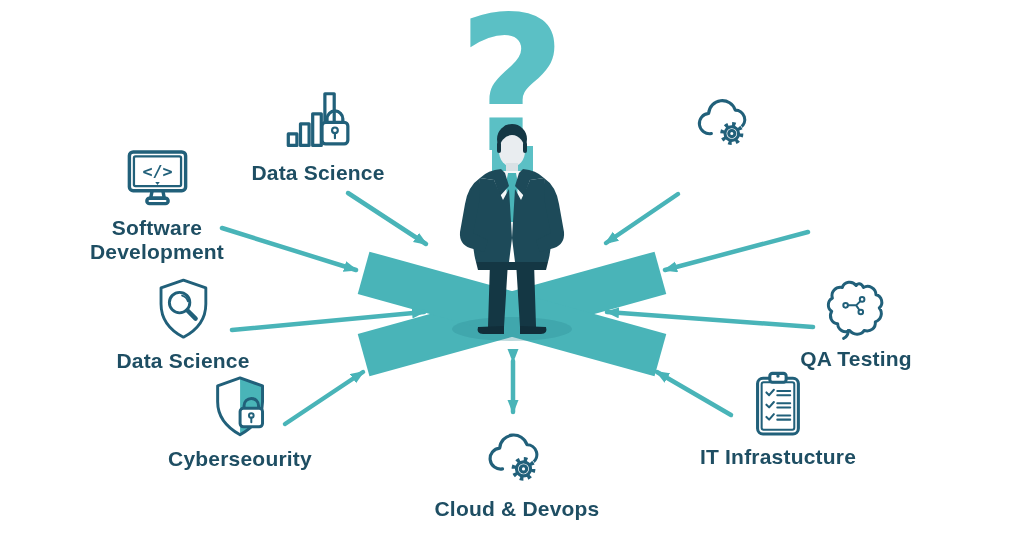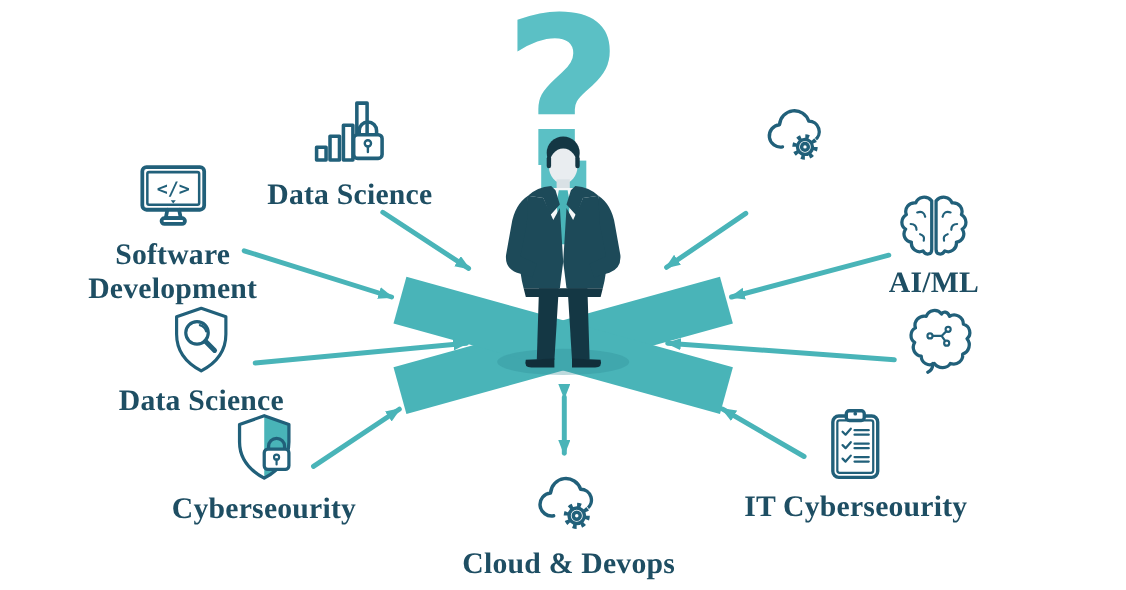--- a/index.html
+++ b/index.html
@@ -5,22 +5,22 @@
   html,body{margin:0;padding:0;background:#fff;}
   .canvas{position:relative;width:1024px;height:536px;background:#ffffff;overflow:hidden;
           font-family:"Liberation Sans",sans-serif;}
   .stage{position:absolute;left:0;top:0;width:1024px;height:536px;}
   .teal-fill{fill:var(--teal,#49b4b8);}
   .qm{fill:var(--teal-light,#5bc0c5);font-family:"DejaVu Sans",sans-serif;font-weight:bold;}
   .arrow{stroke:var(--teal,#49b4b8);stroke-width:4.5;fill:none;stroke-linecap:round;}
   
   .node{position:absolute;transform:translateX(-50%);display:flex;flex-direction:column;
         align-items:center;gap:7px;text-align:center;z-index:3;}
-  .node .label{font-weight:700;font-size:27px;color:var(--text-dark,#1e4e63);
-               line-height:1.14;white-space:nowrap;letter-spacing:.2px;font-family:Liberation Serif, serif;}
+  .node .label{font-weight:700;font-size:21px;color:var(--text-dark,#1e4e63);
+               line-height:1.14;white-space:nowrap;letter-spacing:.2px;}
   .node .label.wrap{white-space:normal;max-width:175px;text-align:center;}
   .icon{display:block;color:var(--icon-stroke,#21607a);}
   .icon svg{display:block;}
   .icon svg .ln{fill:none;stroke:currentColor;stroke-width:4.5;stroke-linecap:round;stroke-linejoin:round;}
   .icon svg .ln3{fill:none;stroke:currentColor;stroke-width:3;stroke-linecap:round;stroke-linejoin:round;}
   .icon svg .fillc{fill:currentColor;stroke:none;}
   .icon svg .wfill{fill:#ffffff;}
   .icon svg text{fill:currentColor;font-family:"DejaVu Sans Mono",monospace;font-weight:bold;}
   
   .suit{fill:#1d4a59;} .suit-dark{fill:#143744;} .shoe{fill:#112e3a;}
@@ -124,67 +124,51 @@
       <svg width="68" height="64" viewBox="0 0 100 94">
         <path class="ln" d="M30,64 a15,15 0 1 1 -4,-29.7 a20,20 0 0 1 39,-4.8 a14,14 0 0 1 8,25.5 q-3,4 -9,5"></path>
         <circle cx="60" cy="64" r="18" fill="#fff"></circle>
         <circle cx="60" cy="64" r="14" fill="none" stroke="currentColor" stroke-width="6" stroke-dasharray="5 6"></circle>
         <circle class="ln" cx="60" cy="64" r="10"></circle>
         <circle class="ln wfill" cx="60" cy="64" r="4.5"></circle>
       </svg>
     </span>
   </div>
 
-  <div class="node" style="left:849px;top:172px">
-    <span class="icon">
-      <svg width="66" height="62" viewBox="0 0 100 94">
-        <defs>
-          <g id="bhalf">
-            <path class="ln" d="M47,16 C40,8 28,10 25,19 C15,18 9,27 12,35 C4,40 4,51 11,55 C6,62 10,72 19,73 C18,82 27,89 35,85 C39,92 47,90 47,83 Z"></path>
-            <path class="ln3" d="M27,32 q9,-3 11,6"></path>
-            <path class="ln3" d="M18,48 q8,0 8,8"></path>
-            <path class="ln3" d="M31,62 q7,2 5,9"></path>
-          </g>
-        </defs>
-        <use href="#bhalf"></use>
-        <use href="#bhalf" transform="translate(100,0) scale(-1,1)"></use>
-      </svg>
-    </span>
-    <div class="label">AI/ML</div>
-  </div>
 
   <div class="node" style="left:856px;top:276px">
     <span class="icon">
       <svg width="66" height="64" viewBox="0 0 100 96">
         <path class="ln" d="M50,14 C44,6 32,8 29,17 C19,15 11,24 14,33 C6,37 6,49 13,53 C8,61 13,71 22,72 C22,81 32,87 40,82 C46,90 58,89 62,82 C72,85 80,78 79,69 C88,66 91,55 85,48 C92,42 89,30 80,28 C80,18 69,12 61,17 C58,10 52,10 50,14 Z"></path>
         <path class="ln" d="M38,82 q0,9 -7,12"></path>
         <path class="ln3" d="M34,44 H50 M50,44 L59,35 M50,44 L57,54"></path>
         <circle class="ln3 wfill" cx="34" cy="44" r="3.5"></circle>
         <circle class="ln3 wfill" cx="59" cy="35" r="3.5"></circle>
         <circle class="ln3 wfill" cx="57" cy="54" r="3.5"></circle>
       </svg>
     </span>
+    <div class="label">QA Testing</div>
   </div>
 
   <div class="node" style="left:778px;top:370px">
     <span class="icon">
       <svg width="64" height="68" viewBox="0 0 94 100">
         <rect class="ln" x="17" y="12" width="60" height="82" rx="8"></rect>
         <rect class="ln3" x="23" y="18" width="48" height="70" rx="3"></rect>
         <rect class="ln wfill" x="35" y="5" width="24" height="13" rx="4"></rect>
         <circle class="fillc" cx="47" cy="9" r="2.5"></circle>
         <path class="ln3" d="M30,33 l4,4 l7,-8"></path>
           <path class="ln3" d="M46,31 h19 M46,37 h19"></path>
         <path class="ln3" d="M30,51 l4,4 l7,-8"></path>
           <path class="ln3" d="M46,49 h19 M46,55 h19"></path>
         <path class="ln3" d="M30,69 l4,4 l7,-8"></path>
           <path class="ln3" d="M46,67 h19 M46,73 h19"></path>
       </svg>
     </span>
-    <div class="label">IT Cyberseourity</div>
+    <div class="label">IT Infrastucture</div>
   </div>
 
   <div class="node" style="left:517px;top:424px">
     <span class="icon">
       <svg width="70" height="66" viewBox="0 0 100 94">
         <path class="ln" d="M30,64 a15,15 0 1 1 -4,-29.7 a20,20 0 0 1 39,-4.8 a14,14 0 0 1 8,25.5 q-3,4 -9,5"></path>
         <circle cx="60" cy="64" r="18" fill="#fff"></circle>
         <circle cx="60" cy="64" r="14" fill="none" stroke="currentColor" stroke-width="6" stroke-dasharray="5 6"></circle>
         <circle class="ln" cx="60" cy="64" r="10"></circle>
         <circle class="ln wfill" cx="60" cy="64" r="4.5"></circle>

